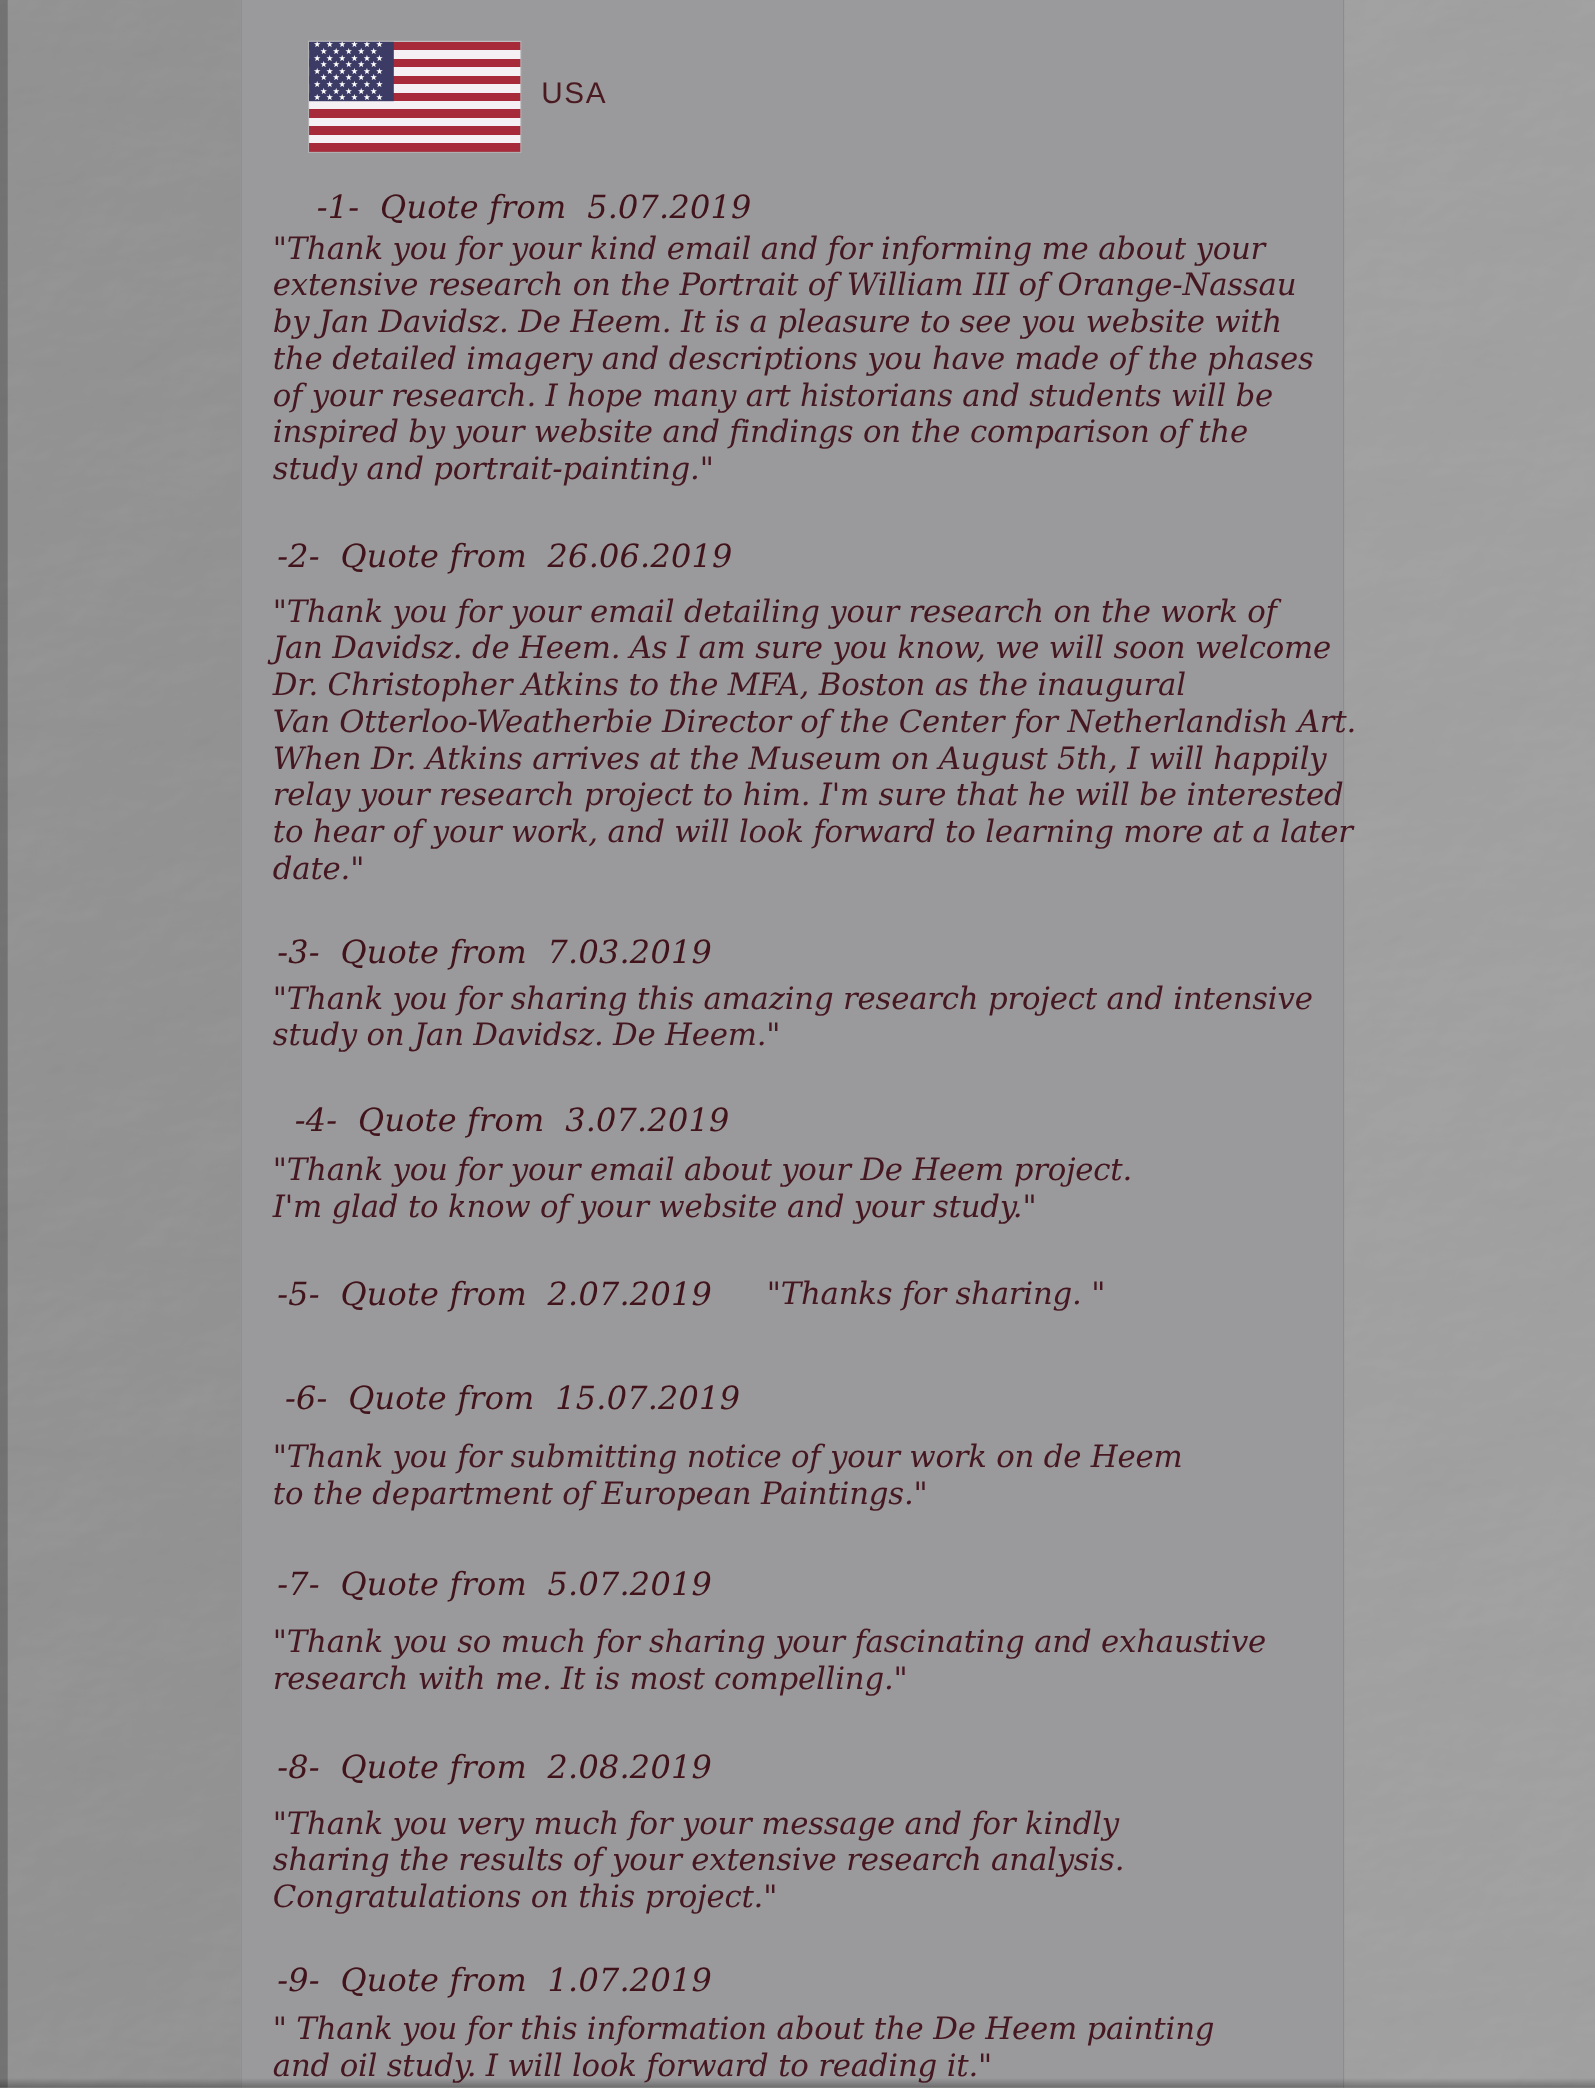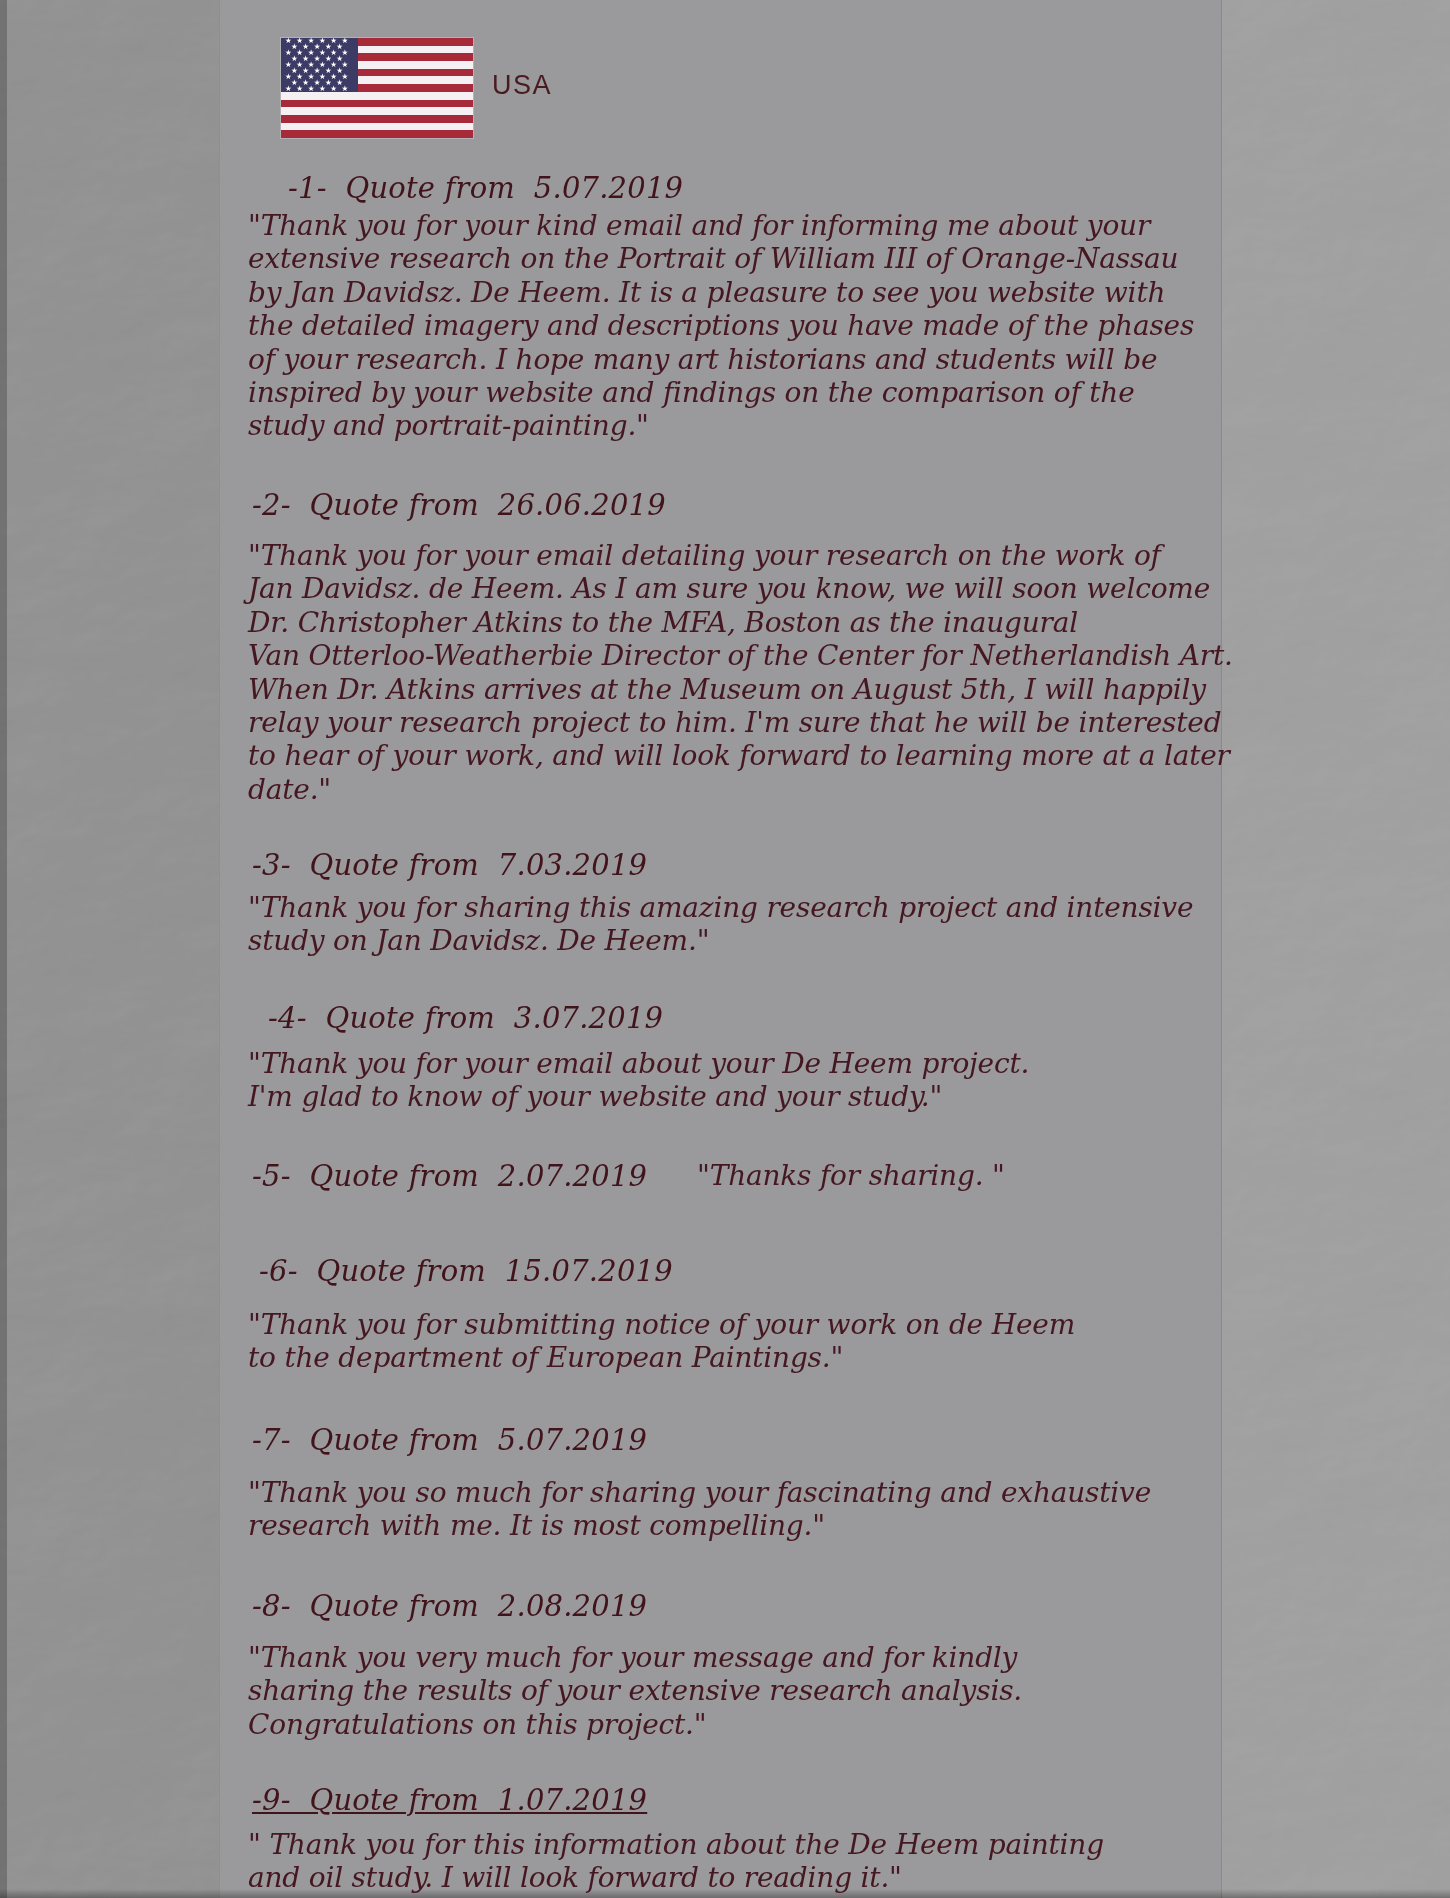--- a/index.html
+++ b/index.html
@@ -146,18 +146,18 @@
   </section>
 
   <section class="quote">
     <h2 class="quote-heading" style="left: 252px; top: 1589px;">-8-  Quote from  2.08.2019</h2>
     <p class="quote-text" style="left: 248px; top: 1641px;">"Thank you very much for your message and for kindly
 sharing the results of your extensive research analysis.
 Congratulations on this project."</p>
   </section>
 
   <section class="quote">
-    <h2 class="quote-heading" style="left: 252px; top: 1783px; text-decoration: underline;">-9-  Quote from  1.07.2019</h2>
+    <h2 class="quote-heading" style="left: 252px; top: 1783px;">-9-  Quote from  1.07.2019</h2>
     <p class="quote-text" style="left: 248px; top: 1828px;">" Thank you for this information about the De Heem painting
 and oil study. I will look forward to reading it."</p>
   </section>
 </div>
 </div>
 
 </body></html>

